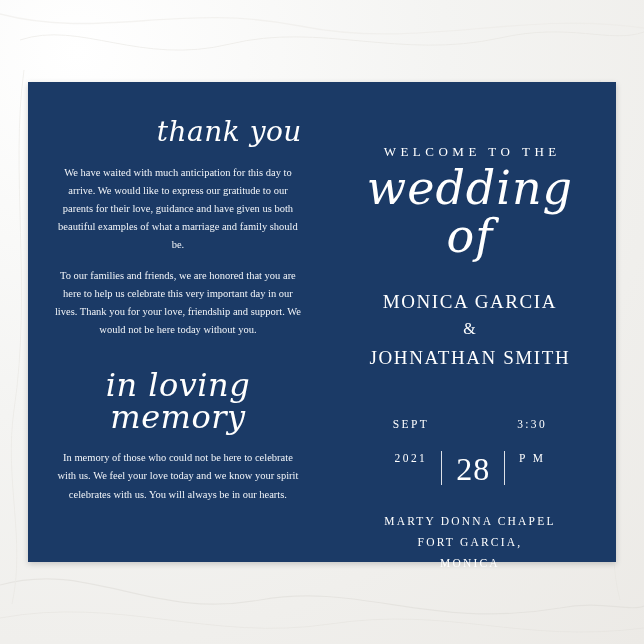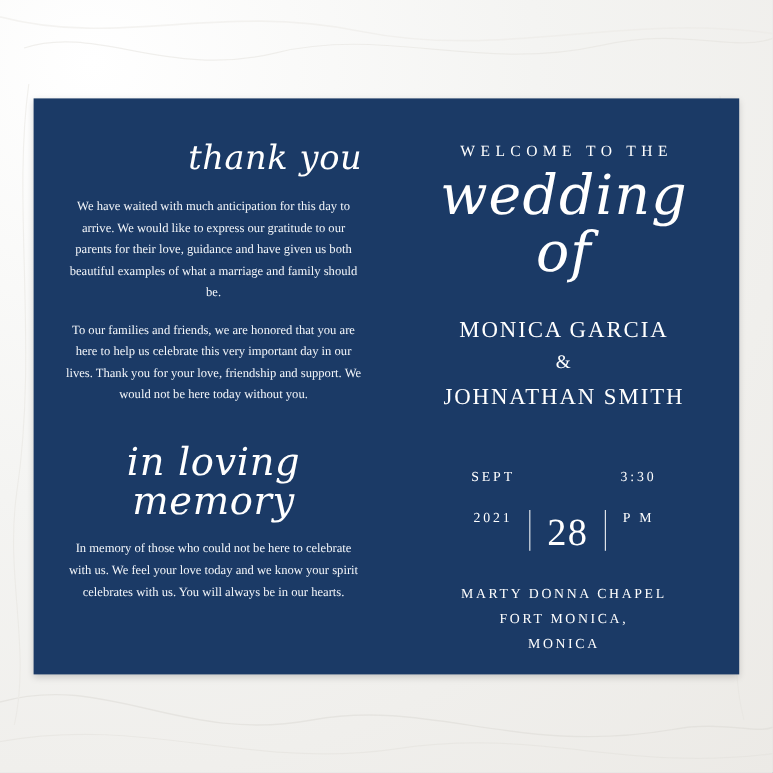--- a/index.html
+++ b/index.html
@@ -47,21 +47,21 @@
     box-sizing: border-box;
     height: 100%;
   }
   .panel-left {
     width: 51%;
     padding: 36px 26px 20px 26px;
     text-align: center;
   }
   .panel-right {
     width: 49%;
-    padding: 36px 26px 20px 22px;
+    padding: 62px 26px 20px 22px;
     text-align: center;
   }
 
   
   .script {
     font-family: "DejaVu Serif", serif;
     font-style: italic;
     font-weight: 400;
     letter-spacing: .5px;
     line-height: 1;
@@ -215,20 +215,20 @@
         <div class="big">28</div>
         <div class="rule"></div>
         <div class="cell">
           <div>3:30</div>
           <div>P M</div>
         </div>
       </div>
 
       <div class="venue">
         <div>MARTY DONNA CHAPEL</div>
-        <div>FORT MONICA,</div>
+        <div>FORT GARCIA,</div>
         <div>MONICA</div>
       </div>
 
     </div>
 
   </div>
 </div>
 
 </body></html>

